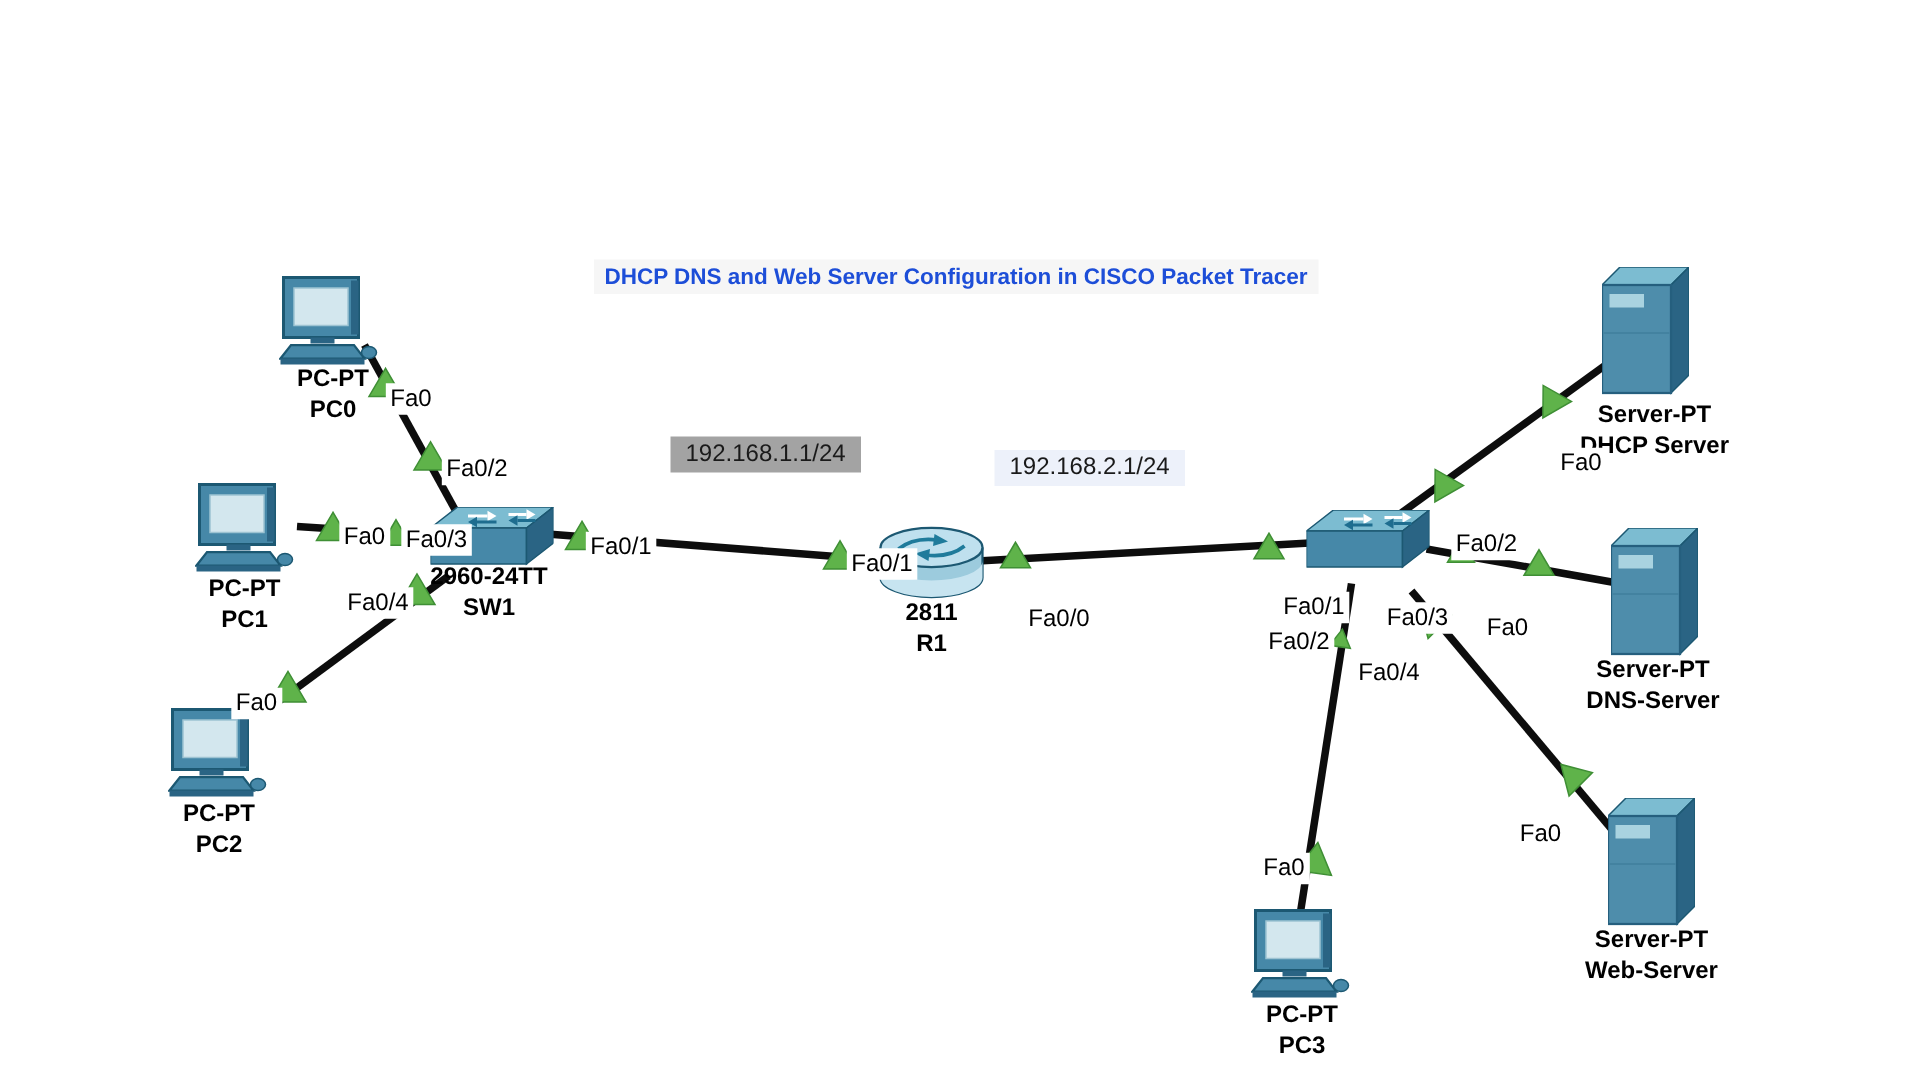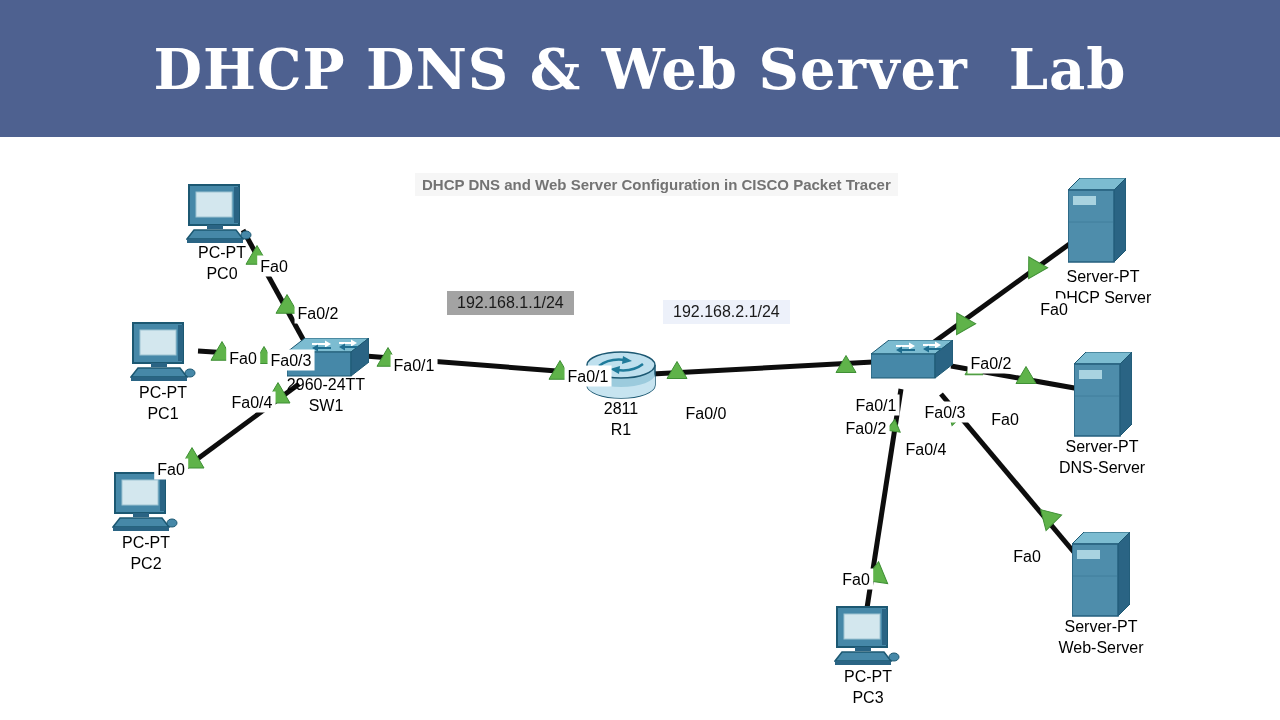--- a/index.html
+++ b/index.html
@@ -6,34 +6,31 @@
             font-family:"Liberation Sans", sans-serif;}
   #stage{position:relative;width:1280px;height:720px;background:#ffffff;}
   .banner{position:absolute;left:0;top:0;width:1280px;height:137px;display:flex;
           align-items:center;justify-content:center;}
   .banner h1{margin:0;color:#ffffff;font-family:"DejaVu Serif", serif;font-weight:800;
              font-size:56px;letter-spacing:1px;white-space:pre;}
   #diagram{position:absolute;left:0;top:0;width:1280px;height:720px;}
   #wires{position:absolute;left:0;top:0;width:1280px;height:720px;z-index:1;}
   .node{position:absolute;z-index:3;}
   .node-label{position:absolute;z-index:4;width:180px;text-align:center;color:#000;
-              font-size:16px;line-height:21px;white-space:pre;}
+              font-size:16px;line-height:21px;white-space:pre;font-weight:bold;}
   .port-chip{position:absolute;z-index:5;transform:translate(-50%,-50%);background:#ffffff;
              color:#000;font-size:16px;line-height:19px;padding:1px 3px;white-space:nowrap;margin-top:24px;}
   .note{position:absolute;z-index:6;font-size:15px;font-weight:bold;padding:3px 7px;white-space:nowrap;}
   .ip-note{position:absolute;z-index:6;font-size:16px;font-weight:normal;padding:3px 10px;
            color:#1a1a1a;white-space:nowrap;}
 </style>
 </head>
 <body>
 
 <div id="stage">
-  <header class="banner" id="banner" style="background: rgb(78, 97, 144);">
-    <h1 style="color: rgb(255, 255, 255);">DHCP DNS &amp; Web Server  Lab</h1>
-  </header>
   <div id="diagram">
     <svg id="wires" xmlns="http://www.w3.org/2000/svg" viewBox="0 0 1280 720">
         <line x1="243" y1="230" x2="309" y2="350" stroke="#0d0d0d" stroke-width="5"></line>
         <line x1="198" y1="351" x2="291" y2="357" stroke="#0d0d0d" stroke-width="5"></line>
         <line x1="173" y1="477" x2="299" y2="384" stroke="#0d0d0d" stroke-width="5"></line>
         <line x1="365" y1="356" x2="596" y2="374" stroke="#0d0d0d" stroke-width="5"></line>
         <line x1="652" y1="374" x2="873" y2="362" stroke="#0d0d0d" stroke-width="5"></line>
         <line x1="930" y1="345" x2="1075" y2="240" stroke="#0d0d0d" stroke-width="5"></line>
         <line x1="951" y1="366" x2="1080" y2="389" stroke="#0d0d0d" stroke-width="5"></line>
         <line x1="941" y1="394" x2="1078" y2="557" stroke="#0d0d0d" stroke-width="5"></line>
@@ -178,17 +175,17 @@
       <span class="port-chip" style="left: 706px; top: 389px;">Fa0/0</span>
       <span class="port-chip" style="left: 876px; top: 381px;">Fa0/1</span>
       <span class="port-chip" style="left: 991px; top: 339px;">Fa0/2</span>
       <span class="port-chip" style="left: 1054px; top: 285px;">Fa0</span>
       <span class="port-chip" style="left: 945px; top: 388px;">Fa0/3</span>
       <span class="port-chip" style="left: 1005px; top: 395px;">Fa0</span>
       <span class="port-chip" style="left: 926px; top: 425px;">Fa0/4</span>
       <span class="port-chip" style="left: 1027px; top: 532px;">Fa0</span>
       <span class="port-chip" style="left: 866px; top: 404px;">Fa0/2</span>
       <span class="port-chip" style="left: 856px; top: 555px;">Fa0</span>
-      <div class="note" style="left: 415px; top: 173px; color: #737373; background: rgb(246, 246, 246);">DHCP DNS and Web Server Configuration in CISCO Packet Tracer</div>
+      <div class="note" style="left: 396px; top: 173px; color: #1d4ed8; background: rgb(246, 246, 246);">DHCP DNS and Web Server Configuration in CISCO Packet Tracer</div>
       <div class="ip-note" style="left: 447px; top: 291px; background: #a3a3a3;">192.168.1.1/24</div>
       <div class="ip-note" style="left: 663px; top: 300px; background: rgb(237, 241, 250);">192.168.2.1/24</div>
     </div>
 </div>
 
 </body></html>

